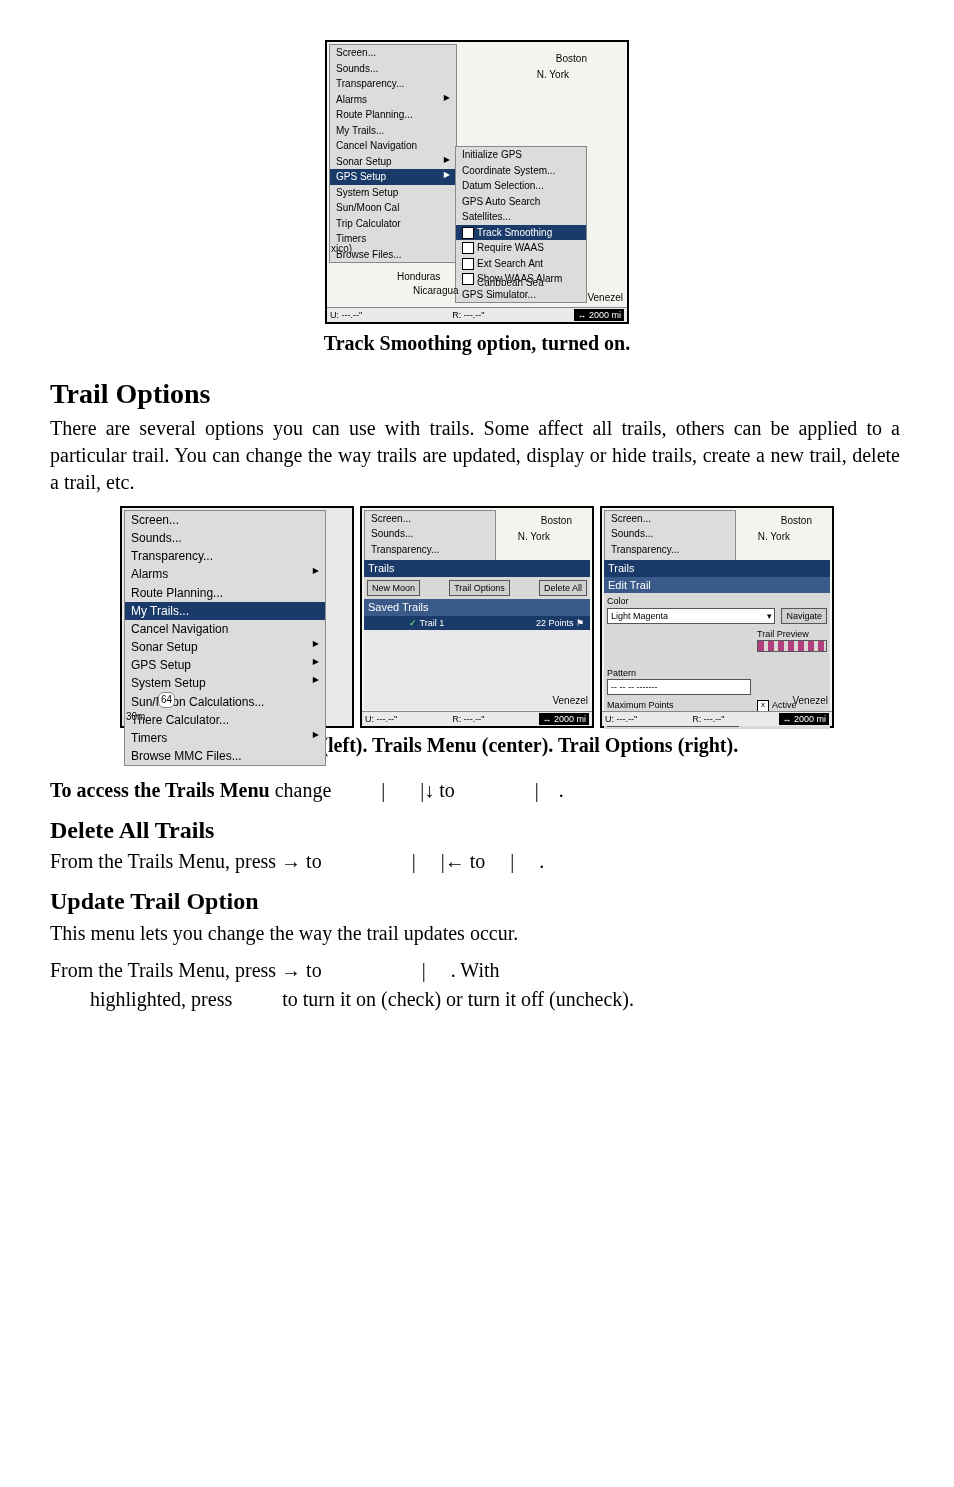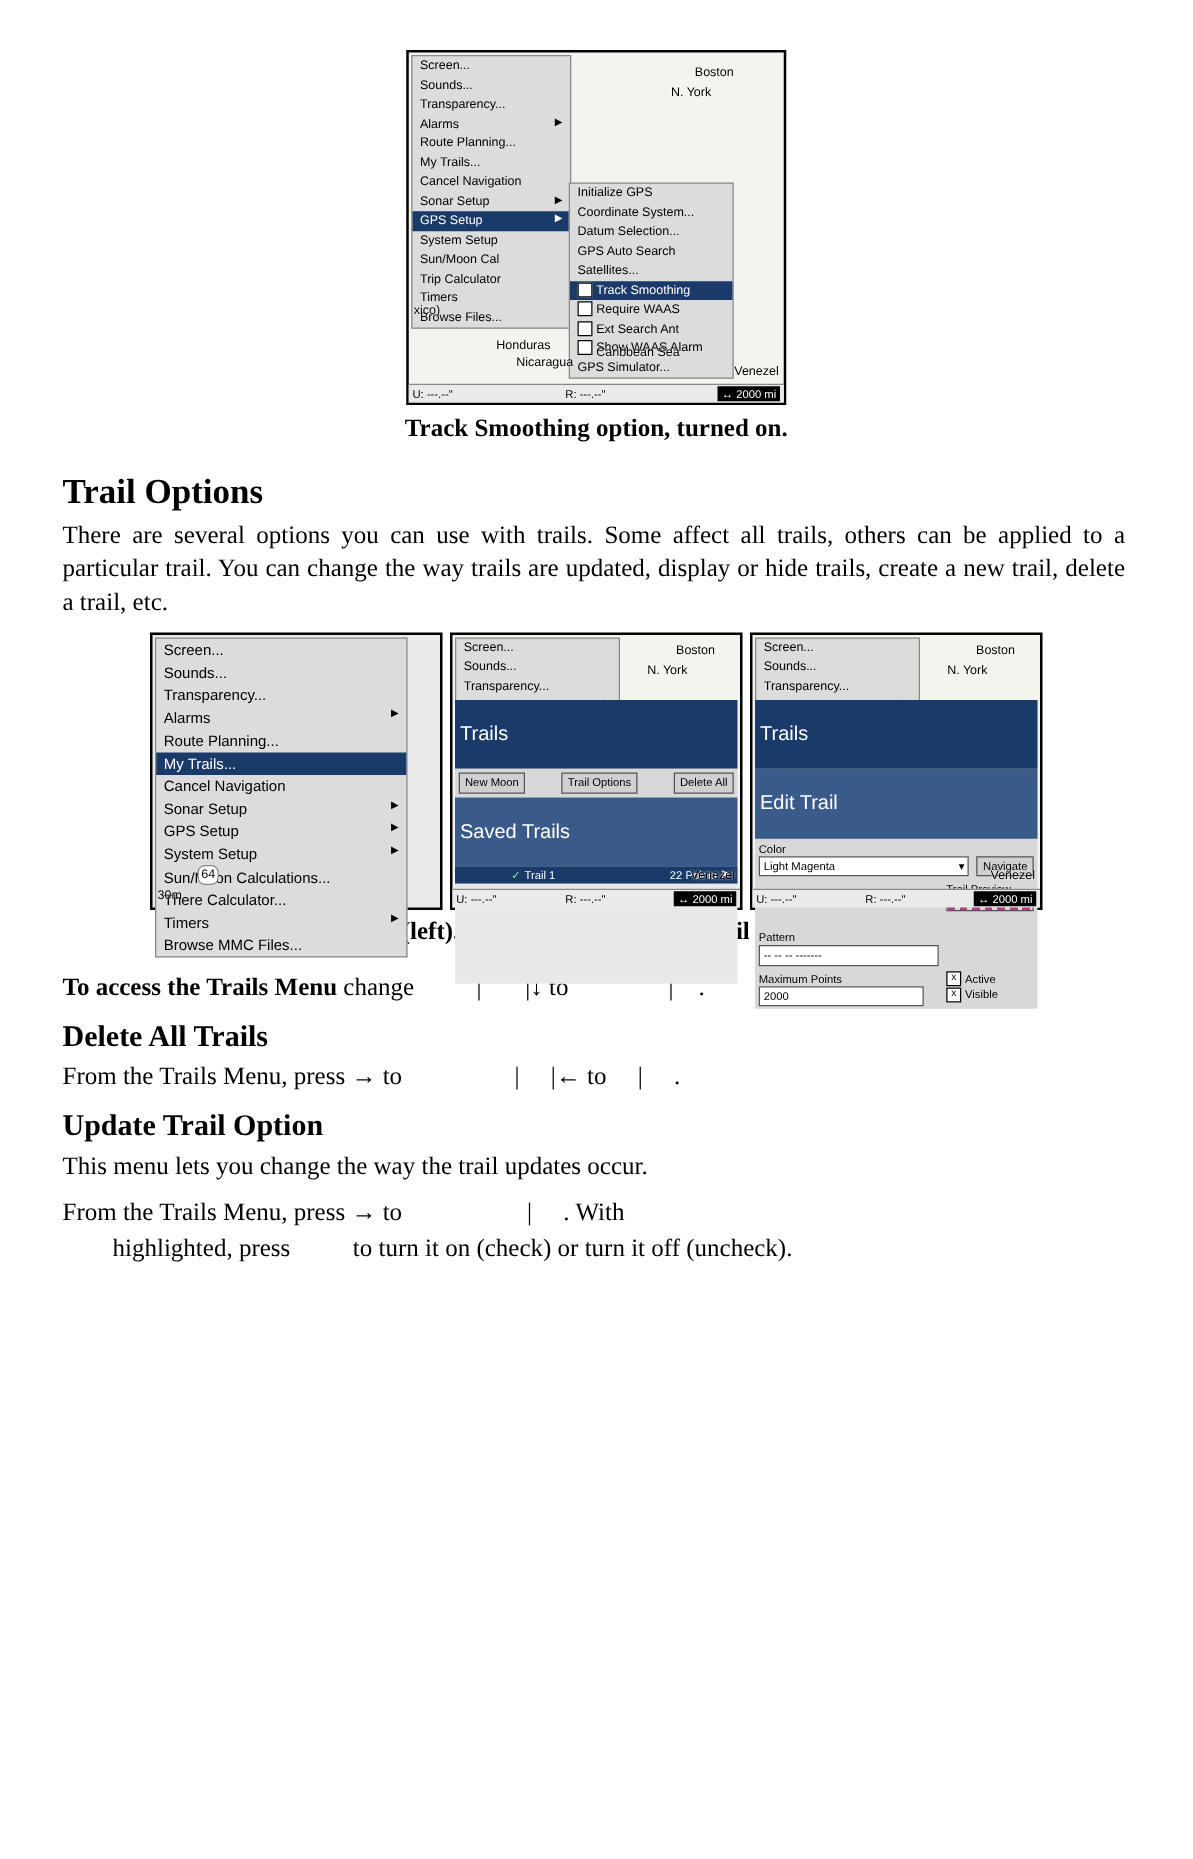--- a/index.html
+++ b/index.html
@@ -98,22 +98,22 @@
     background: #1a3a6a;
     color: #fff;
   }
   .menu-item .arrow {
     float: right;
     font-size: 8px;
   }
   .dark-header {
     background: #1a3a6a;
     color: #fff;
-    padding: 17px 4px;
-    font-size: 16px;
+    padding: 1px 4px;
+    font-size: 11px;
   }
   .btn {
     display: inline-block;
     border: 1px solid #555;
     background: #d0d0d0;
     padding: 1px 4px;
     font-size: 9px;
   }
   .map-bg {
     background: #f4f4ee;

